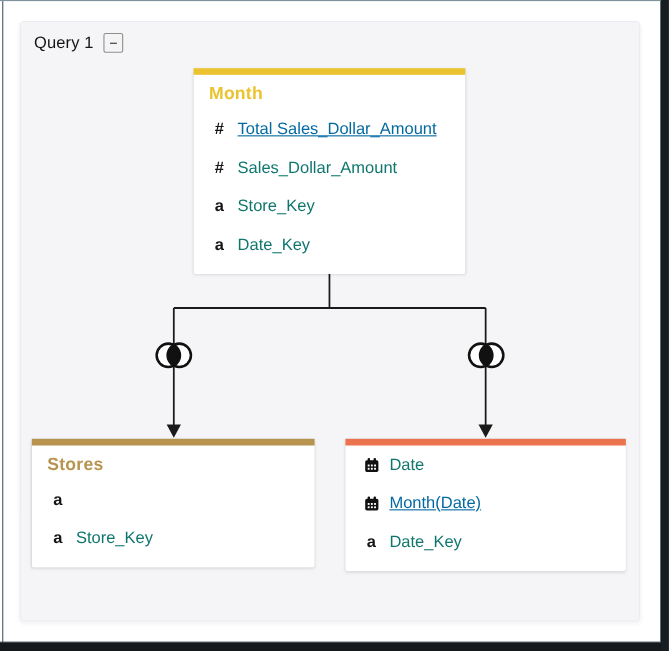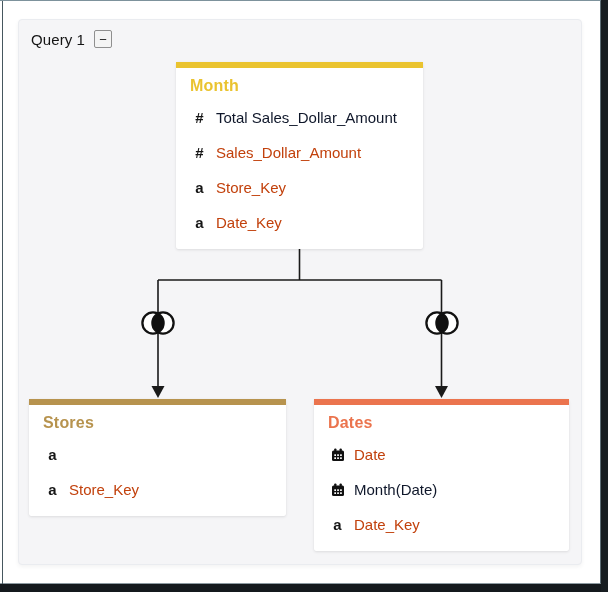--- a/index.html
+++ b/index.html
@@ -77,22 +77,22 @@
     display: flex; align-items: center;
     height: 35px; padding-left: 16px; gap: 9px;
     cursor: pointer;
   }
   .ficon {
     font-size: 15px; font-weight: 700; color: #161616;
     width: 15px; text-align: center; flex: 0 0 15px;
     line-height: 1;
   }
   .ficon-svg { width: 15px; flex: 0 0 15px; display: flex; justify-content: center; }
-  .flabel { font-size: 15px; color: #c2410c; white-space: nowrap; }
-  .flabel.dark { color: #0f172a; }
+  .flabel { font-size: 15px; color: #0f766e; white-space: nowrap; }
+  .flabel.dark { color: #0369a1; text-decoration: underline; }
   .card-sales  { left: 157px; top: 42px;  width: 247px; padding-bottom: 9px; }
   .card-stores { left: 10px;  top: 379px; width: 257px; padding-bottom: 9px; }
   .card-dates  { left: 295px; top: 379px; width: 255px; padding-bottom: 9px; }
 </style>
 </head>
 <body>
 
 <div class="window">
   <div class="left-edge-line"></div>
 
@@ -163,21 +163,20 @@
         <span class="ficon">a</span>
       </div>
       <div class="field-row">
         <span class="ficon">a</span>
         <span class="flabel">Store_Key</span>
       </div>
     </div>
 
     <div class="card card-dates">
       <div class="card-bar" style="background-color: rgb(235, 116, 78);"></div>
-      <div class="card-title" style="color: rgb(235, 116, 78);">Dates</div>
       <div class="field-row">
         <span class="ficon-svg">
           <svg width="14" height="14" viewBox="0 0 14 14">
             <rect x="1" y="2.5" width="12" height="10.5" rx="1.5" fill="#111"></rect>
             <rect x="3.2" y="0.4" width="2.2" height="3.6" rx="0.9" fill="#111"></rect>
             <rect x="8.6" y="0.4" width="2.2" height="3.6" rx="0.9" fill="#111"></rect>
             <rect x="3.3" y="6.3" width="1.7" height="1.7" fill="#fff"></rect>
             <rect x="6.2" y="6.3" width="1.7" height="1.7" fill="#fff"></rect>
             <rect x="9.1" y="6.3" width="1.7" height="1.7" fill="#fff"></rect>
             <rect x="3.3" y="9.3" width="1.7" height="1.7" fill="#fff"></rect>

